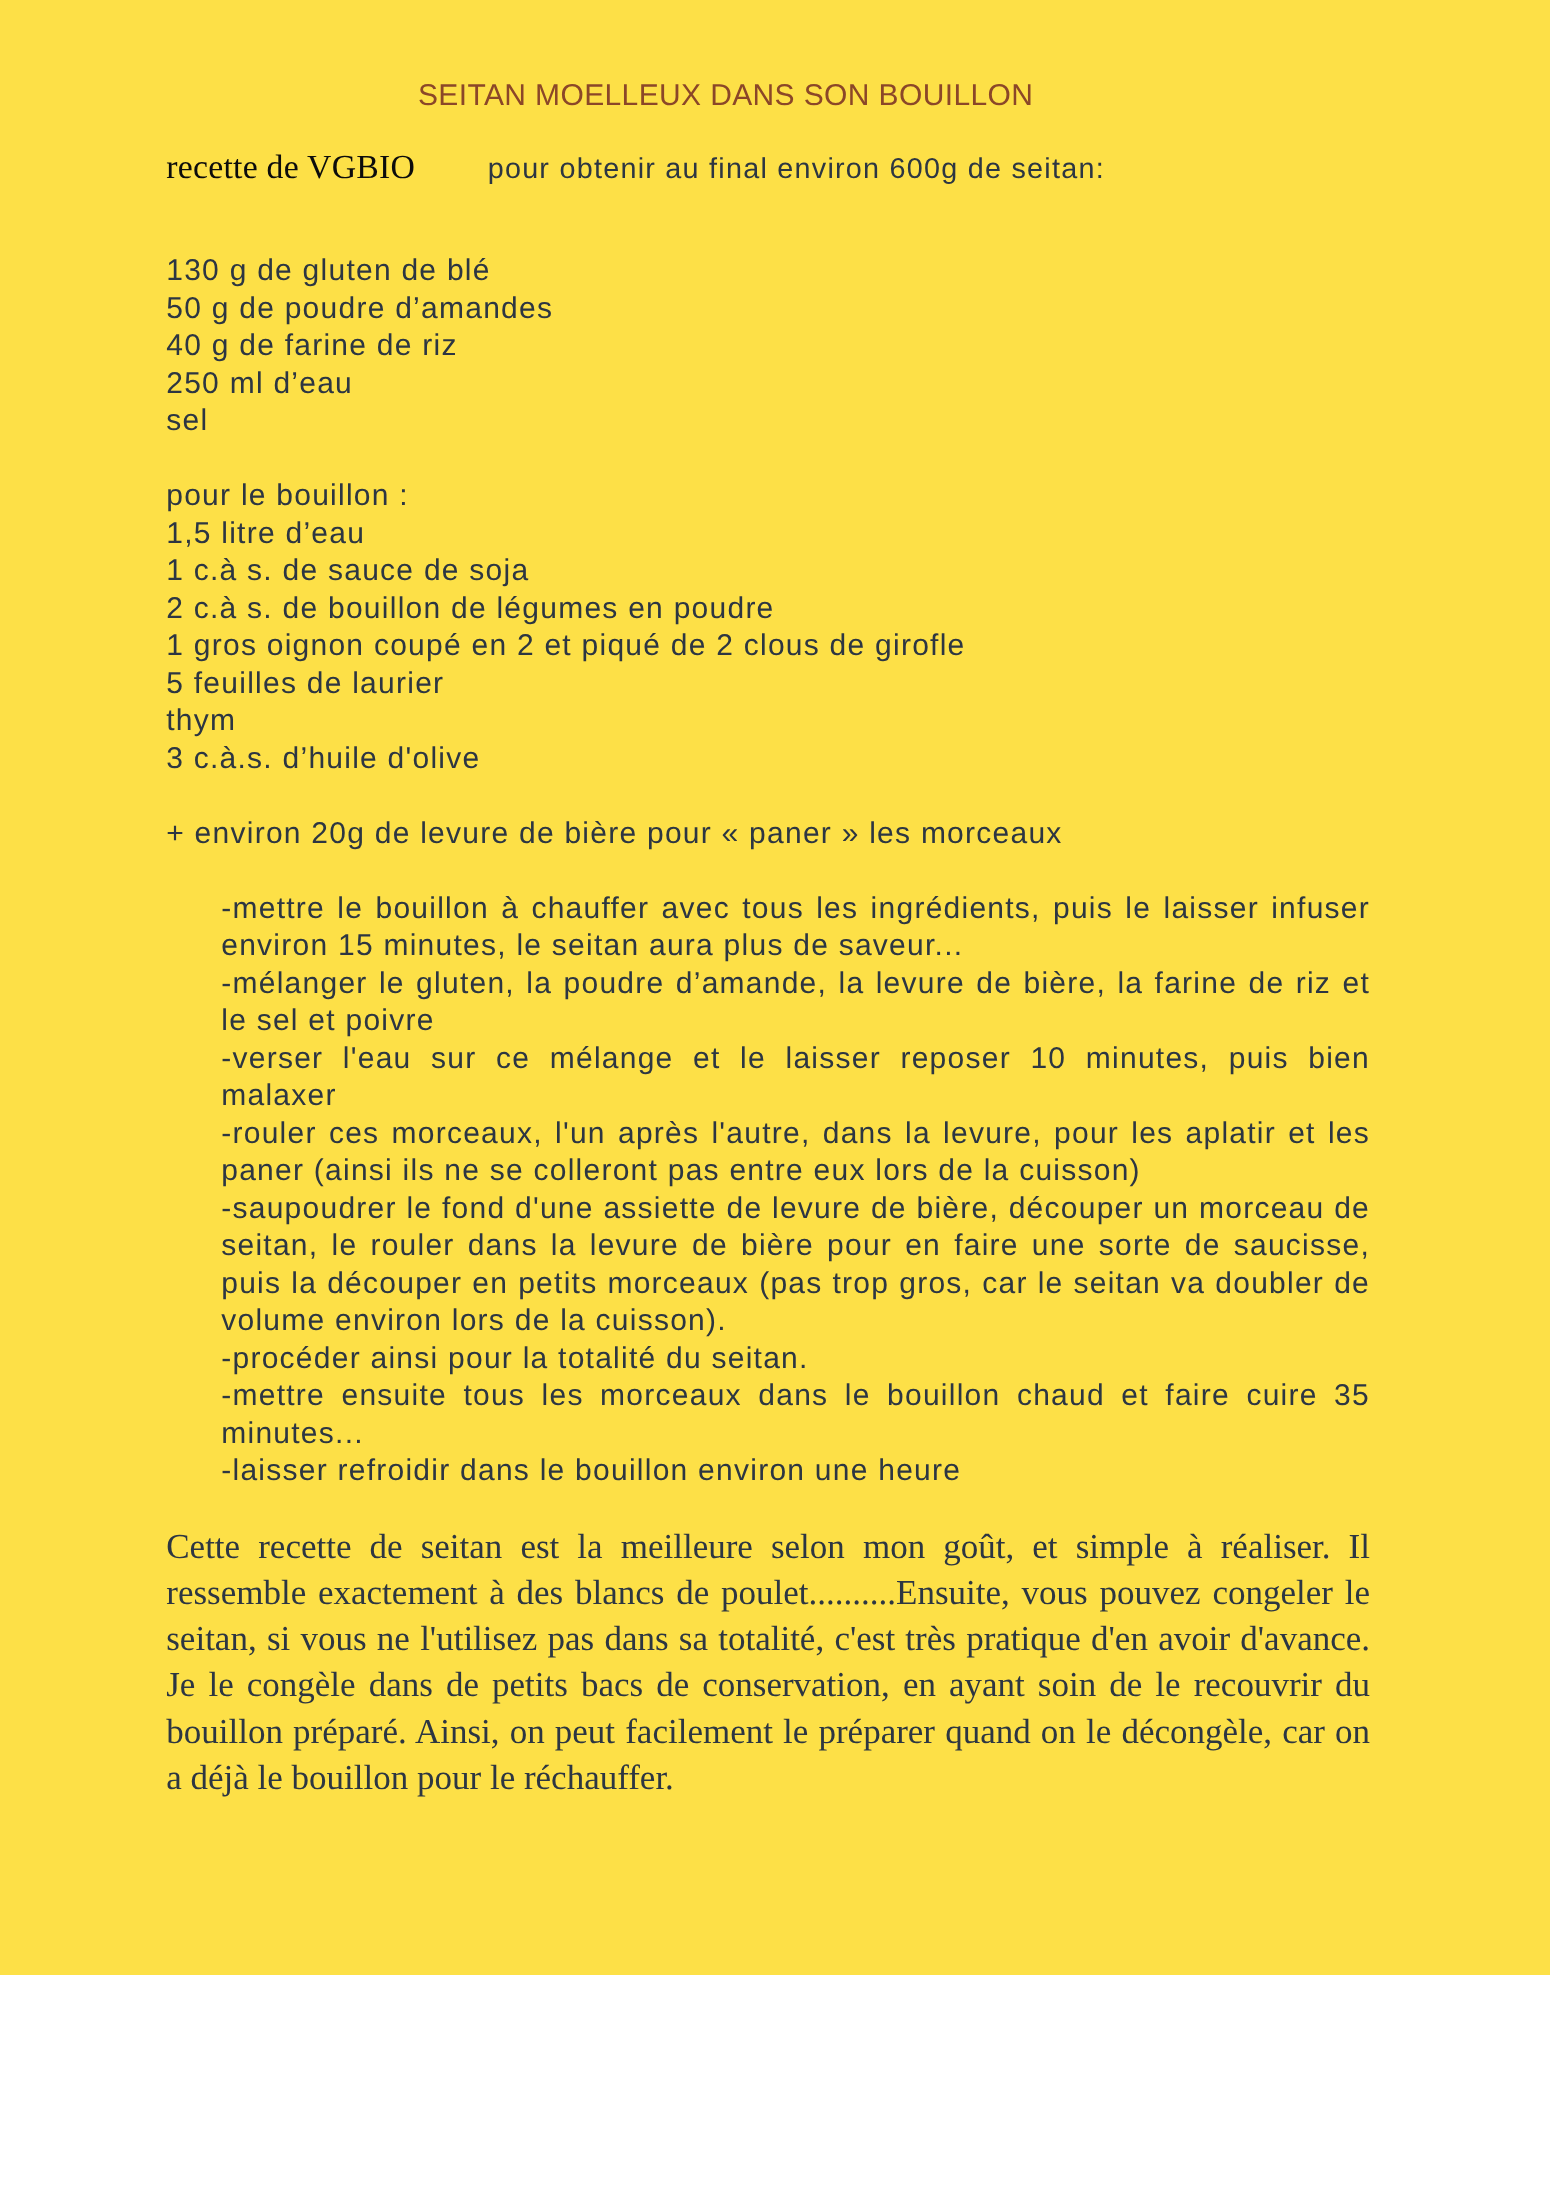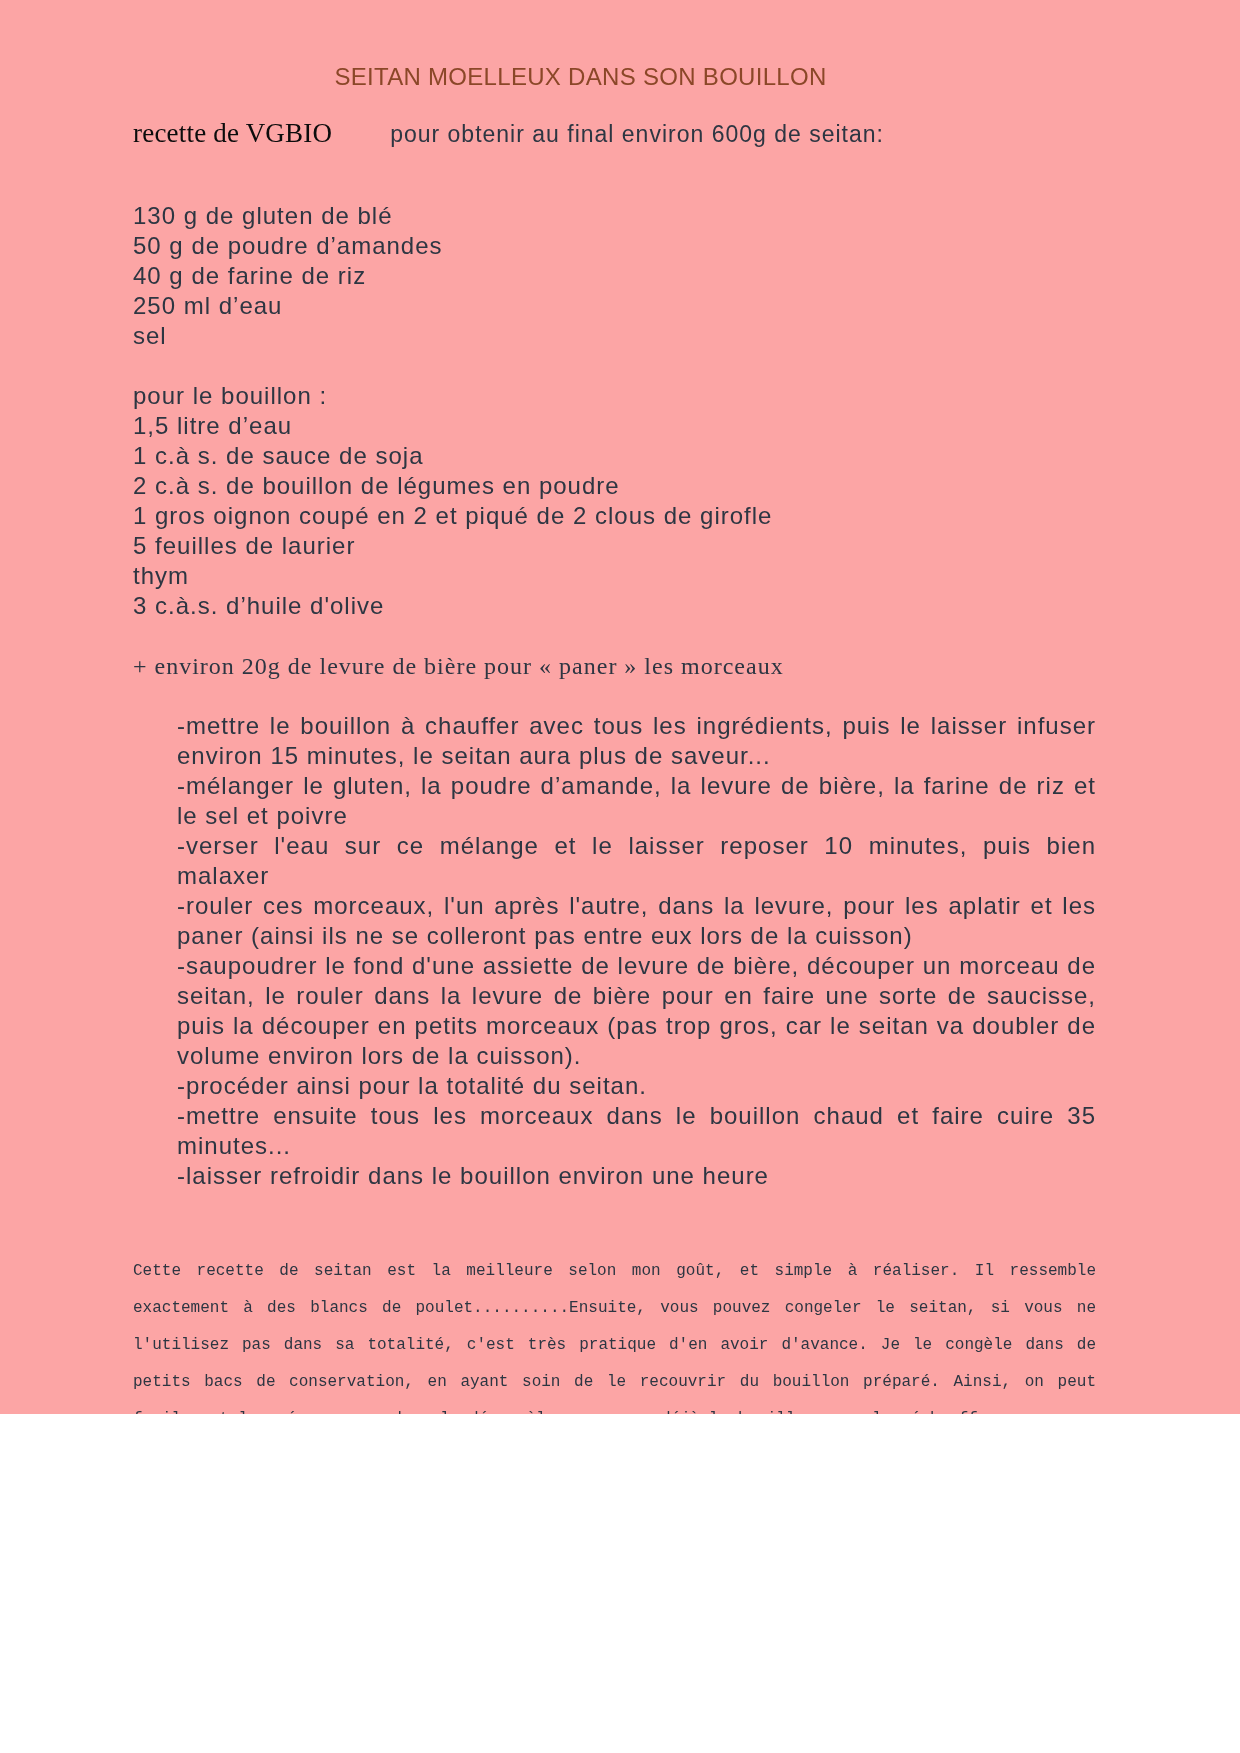--- a/index.html
+++ b/index.html
@@ -1,21 +1,21 @@
 <!DOCTYPE html>
 <html style="--title-color: #8B4728; --body-color: #2D3642;"><head>
 <meta charset="utf-8">
 <style>
   * { margin: 0; padding: 0; box-sizing: border-box; }
   html, body { background: #ffffff; }
   .page {
     position: relative;
     width: 1240px;
-    height: 1414px;
-    background: #fca5a5;
+    height: 1580px;
+    background: #fde047;
     padding: 62px 144px 0 133px;
     overflow: hidden;
     font-family: "Liberation Sans", sans-serif;
     color: var(--body-color, #2D3642);
   }
   .title {
     font-family: "Liberation Sans", sans-serif;
     font-size: 24px;
     font-weight: 500;
     line-height: 30px;
@@ -44,27 +44,27 @@
     letter-spacing: 1px;
     color: var(--body-color, #2D3642);
   }
   .body-text {
     font-size: 24px;
     line-height: 30px;
     letter-spacing: 1px;
   }
   .ingredients { margin-top: 47px; }
   .bouillon    { margin-top: 30px; }
-  .coating     { margin-top: 30px; font-family: Liberation Serif, serif; }
+  .coating     { margin-top: 30px; }
   .steps       { margin-top: 30px; margin-left: 44px; }
   .steps p     { text-align: justify; }
   .conclusion {
-    margin-top: 62px;
-    font-family: Liberation Mono, monospace;
-    font-size: 16px;
+    margin-top: 27px;
+    font-family: Liberation Serif, serif;
+    font-size: 28px;
     line-height: 37px;
     letter-spacing: 0;
     text-align: justify;
     color: var(--body-color, #2D3642);
   }
 </style>
 </head>
 <body>
 
 <div class="page">

